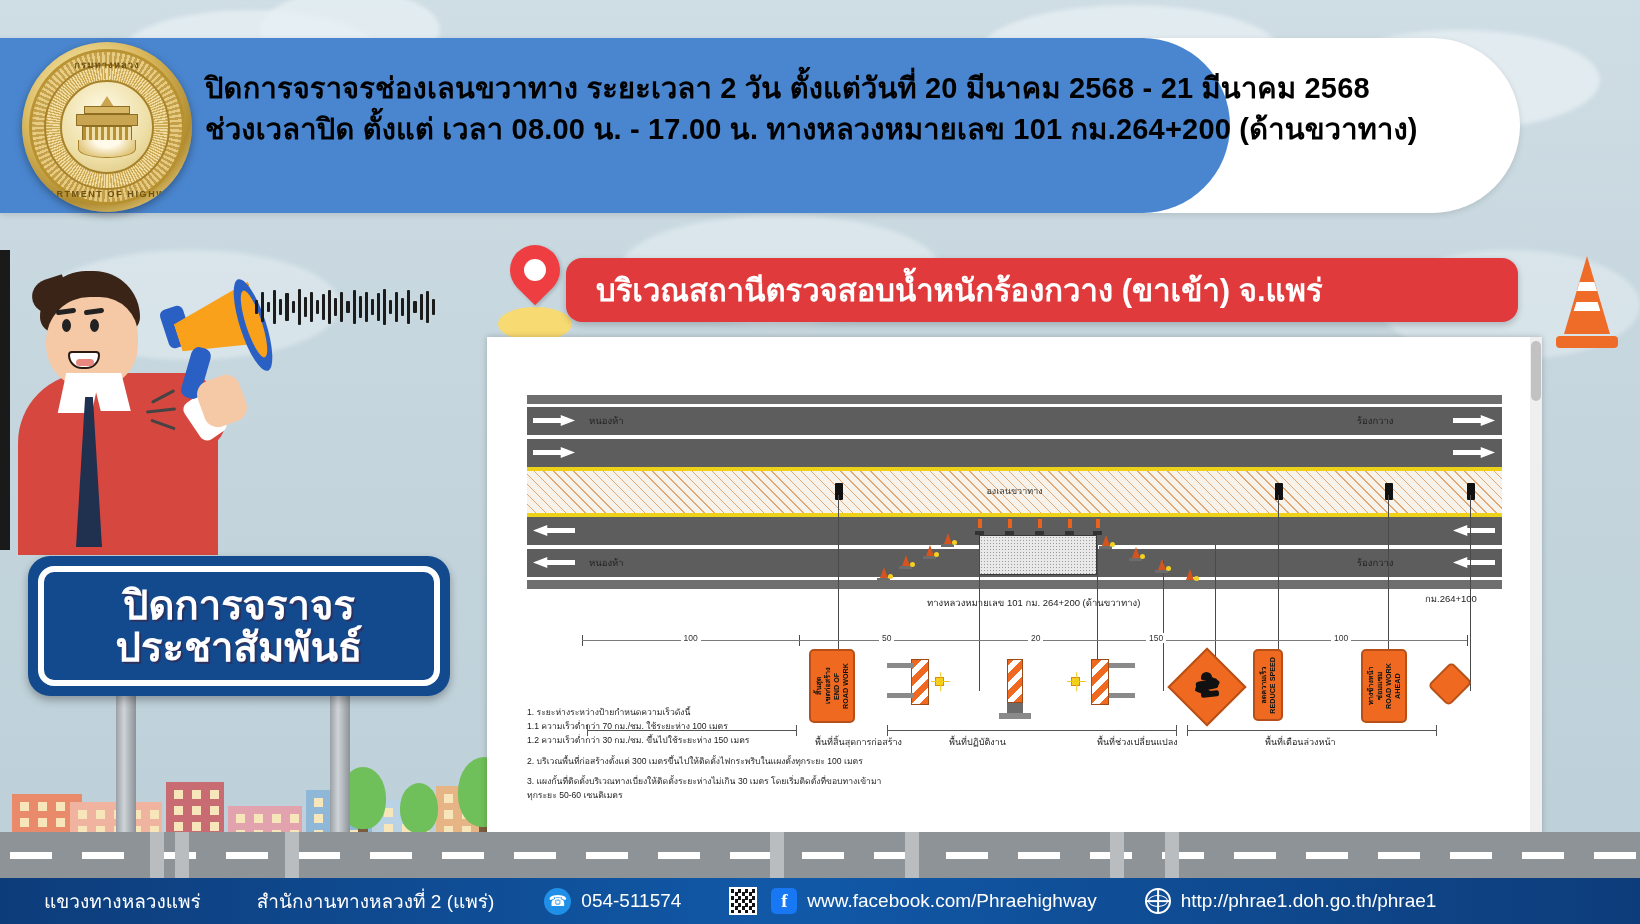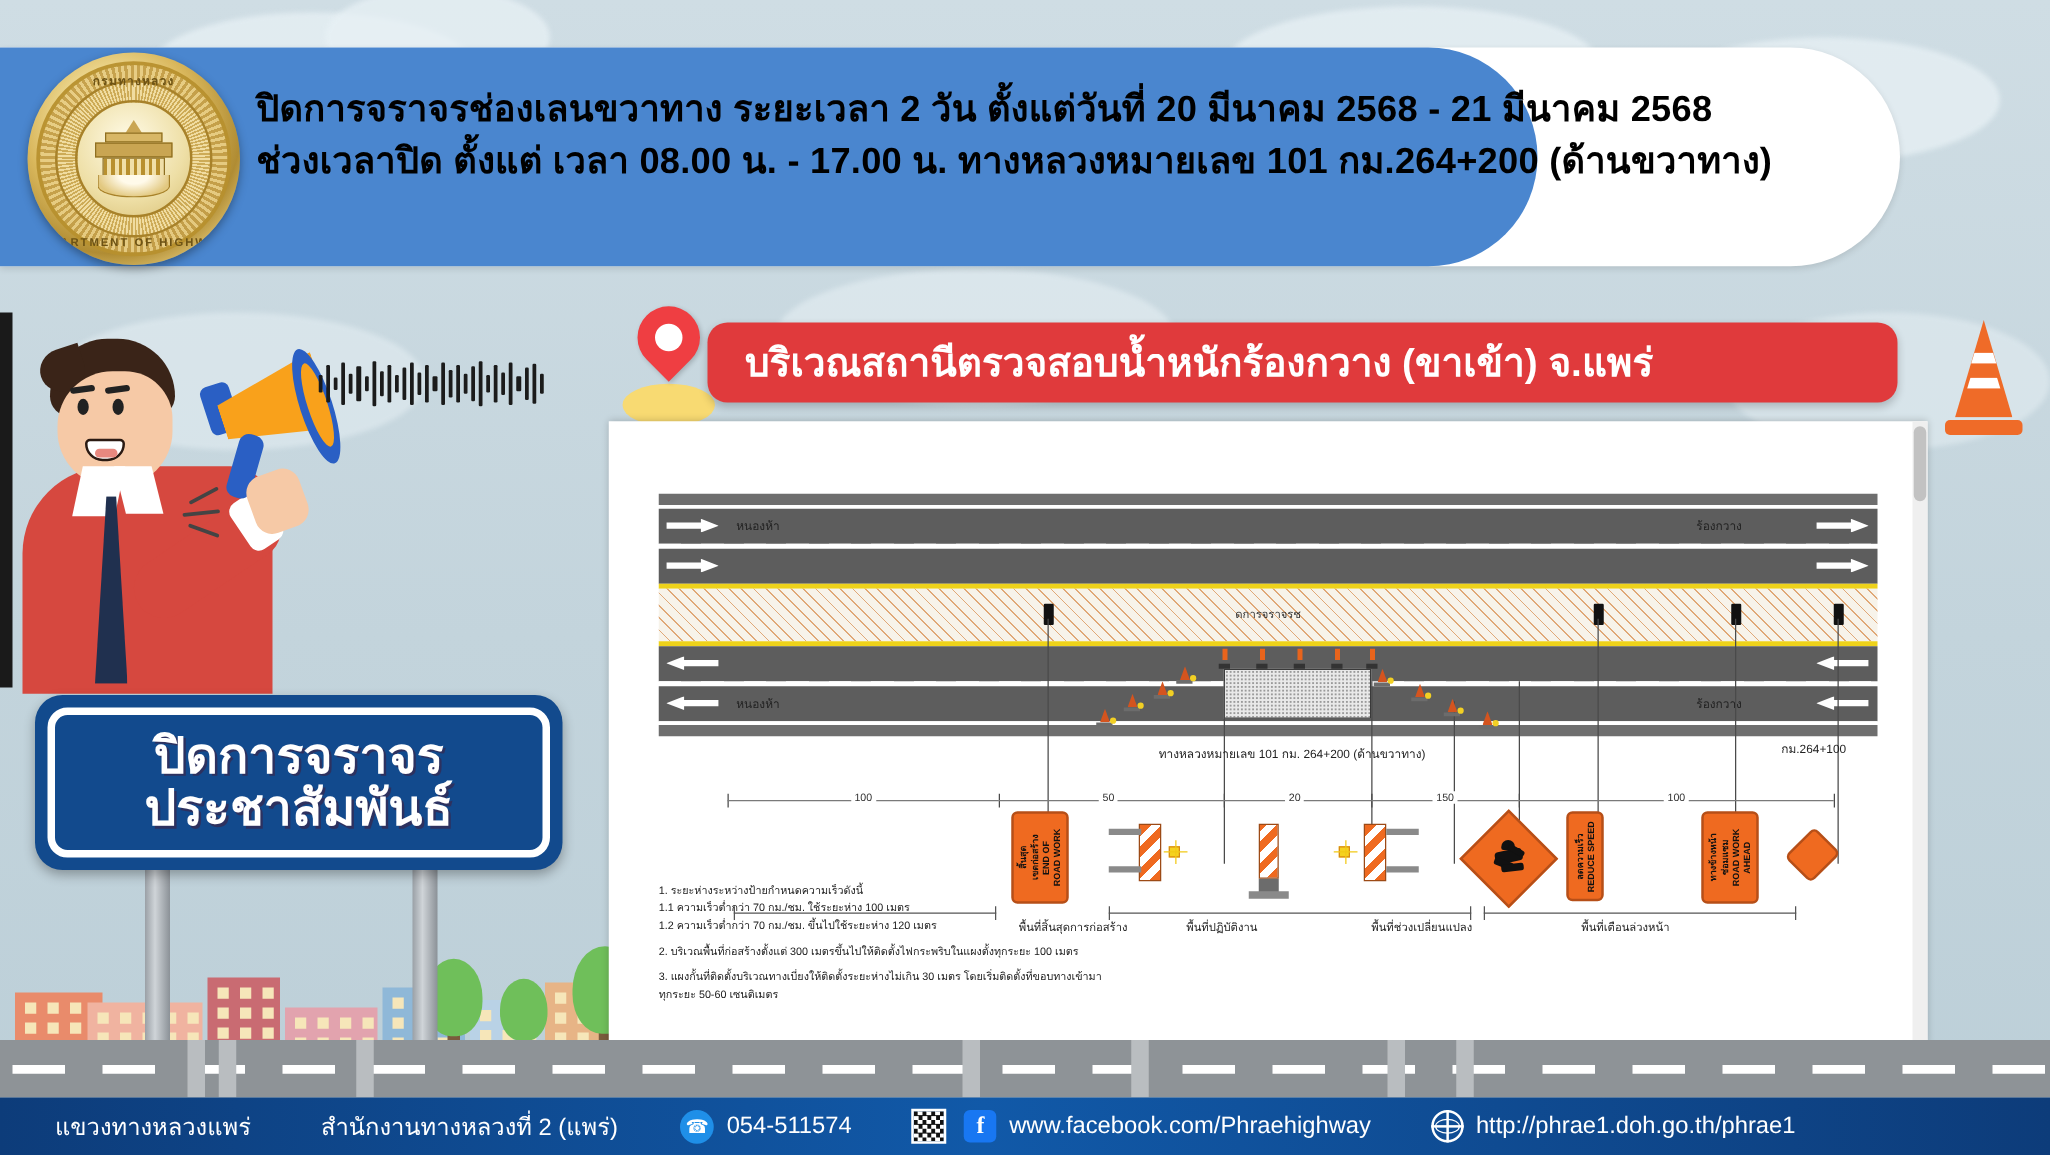--- a/index.html
+++ b/index.html
@@ -597,21 +597,21 @@
     </div>
 
   <div id="road">
     <div class="rw shoulder" style="top:0;"></div>
     <div class="rw edge-w" style="top:9px;"></div>
     <div class="rw asphalt" style="top:12px;height:28px;"></div>
     <div class="rw dash-line" style="top:40px;"></div>
     <div class="rw asphalt" style="top:44px;height:28px;"></div>
     <div class="rw yellow" style="top:72px;"></div>
     <div class="rw median" style="top:76px;">
-      <div class="median-lbl">ดการจราจรช</div>
+      <div class="median-lbl">องเลนขวาทาง</div>
     </div>
     <div class="rw yellow" style="top:118px;"></div>
     <div class="rw asphalt" style="top:122px;height:28px;"></div>
     <div class="rw dash-line" style="top:150px;"></div>
     <div class="rw asphalt" style="top:154px;height:28px;"></div>
     <div class="rw edge-w" style="top:182px;"></div>
     <div class="rw shoulder" style="top:185px;"></div>
 
     <div class="arrow-r" style="left:6px;  top:20px;"></div>
     <div class="arrow-r" style="left:6px;  top:52px;"></div>
@@ -786,21 +786,21 @@
   <div class="barr" style="left:604px; top:322px; width:18px; height:46px;"></div>
   <div class="barr-leg" style="left:622px; top:326px; width:26px; height:5px;"></div>
   <div class="barr-leg" style="left:622px; top:356px; width:26px; height:5px;"></div>
   <div class="blink" style="left:584px; top:340px;"></div>
 
   <div class="osign" style="left:948px; top:330px; width:30px; height:34px; transform:rotate(45deg);"></div>
 
   <div id="notes">
     <div class="n">1. ระยะห่างระหว่างป้ายกำหนดความเร็วดังนี้</div>
     <div class="sub">1.1 ความเร็วต่ำกว่า 70 กม./ชม.  ใช้ระยะห่าง 100 เมตร</div>
-    <div class="sub">1.2 ความเร็วต่ำกว่า 70 กม./ชม.  ขึ้นไปใช้ระยะห่าง 120 เมตร</div>
+    <div class="sub">1.2 ความเร็วต่ำกว่า 30 กม./ชม.  ขึ้นไปใช้ระยะห่าง 150 เมตร</div>
     <div class="n">2. บริเวณพื้นที่ก่อสร้างตั้งแต่ 300 เมตรขึ้นไปให้ติดตั้งไฟกระพริบในแผงตั้งทุกระยะ 100 เมตร</div>
     <div class="n">3. แผงกั้นที่ติดตั้งบริเวณทางเบี่ยงให้ติดตั้งระยะห่างไม่เกิน 30 เมตร โดยเริ่มติดตั้งที่ขอบทางเข้ามา</div>
     <div class="sub">ทุกระยะ 50-60 เซนติเมตร</div>
   </div>
 </div>
 
 <div id="roadstrip">
     <div class="dash" style="left: 10px; width: 42px;"></div>
     <div class="dash" style="left: 82px; width: 42px;"></div>
     <div class="dash" style="left: 154px; width: 42px;"></div>

